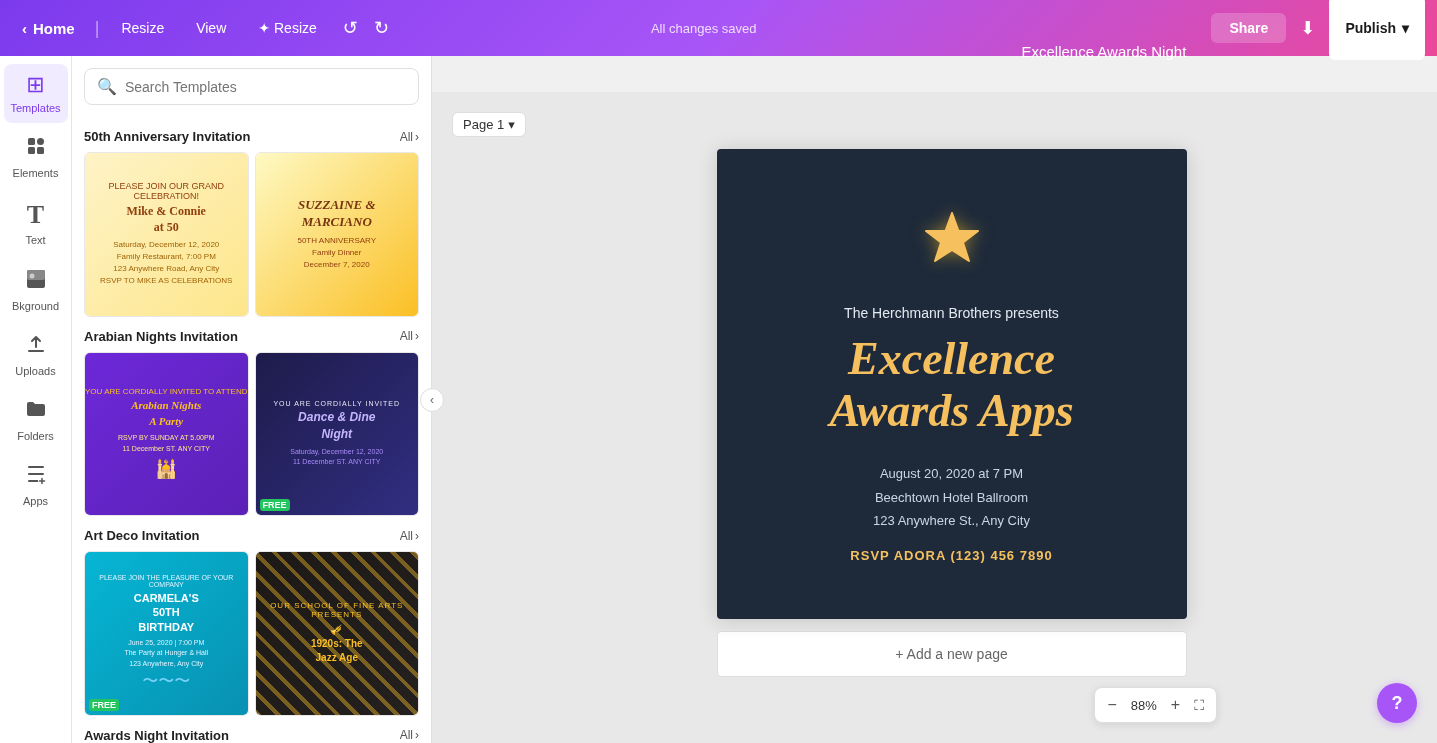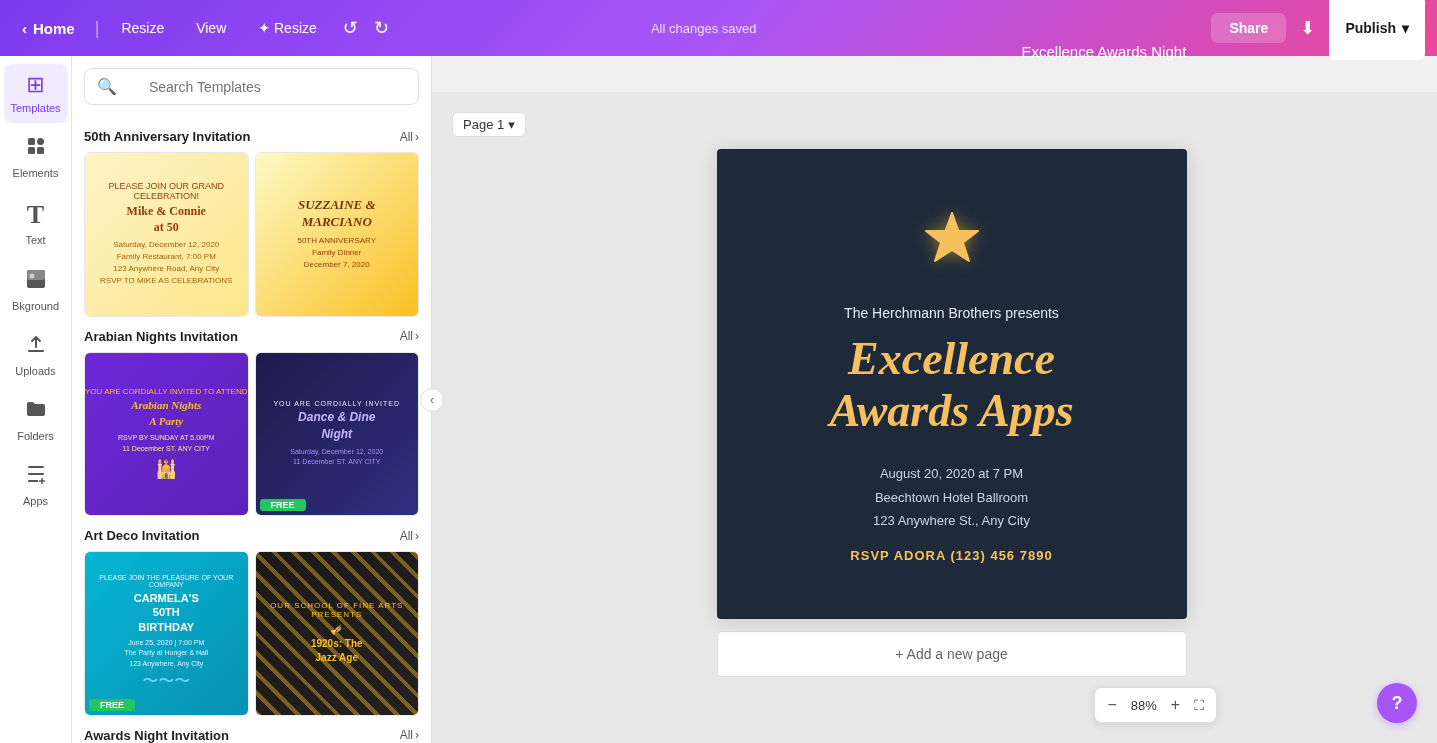--- a/index.html
+++ b/index.html
@@ -113,21 +113,20 @@
     .search-input-wrapper {
       display: flex; align-items: center;
       border: 1.5px solid #e0e0e0; border-radius: 8px;
       padding: 8px 12px; gap: 8px;
       background: white;
     }
     .search-icon { color: #888; font-size: 16px; }
     .search-input {
       border: none; outline: none; font-size: 14px; flex: 1;
       color: #333;
-      margin-left: 24px;
     }
 
     .templates-scroll {
       overflow-y: auto;
       flex: 1;
       padding: 4px 12px 12px;
     }
     .templates-scroll::-webkit-scrollbar { width: 4px; }
     .templates-scroll::-webkit-scrollbar-thumb { background: #ccc; border-radius: 4px; }
 
@@ -158,21 +157,21 @@
     .template-card-content {
       position: absolute; inset: 0;
       display: flex; flex-direction: column;
       align-items: center; justify-content: center;
       font-size: 11px; text-align: center;
     }
     .free-badge {
       position: absolute; bottom: 4px; left: 4px;
       background: #22c55e; color: white;
       font-size: 9px; font-weight: 700;
-      padding: 1px 11px; border-radius: 3px;
+      padding: 1px 3px; border-radius: 3px;
     }
     .template-mike {
       background: linear-gradient(135deg, #fef3c7 0%, #fde68a 100%);
     }
     .template-mike-text { font-family: Georgia, serif; font-size: 12px; color: #92400e; font-weight: 700; line-height: 1.3; }
     .template-sue {
       background: linear-gradient(135deg, #fef9c3 0%, #fbbf24 100%);
     }
     .template-sue-text { font-family: Georgia, serif; font-size: 10px; color: #78350f; line-height: 1.3; }
 

